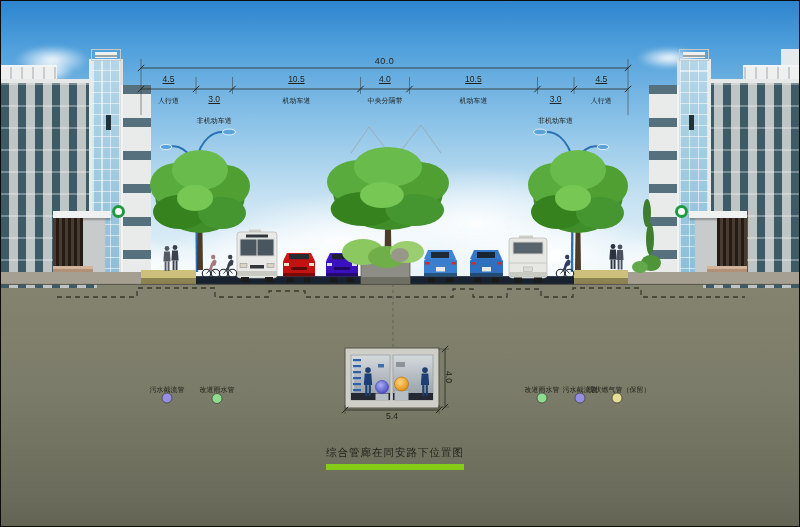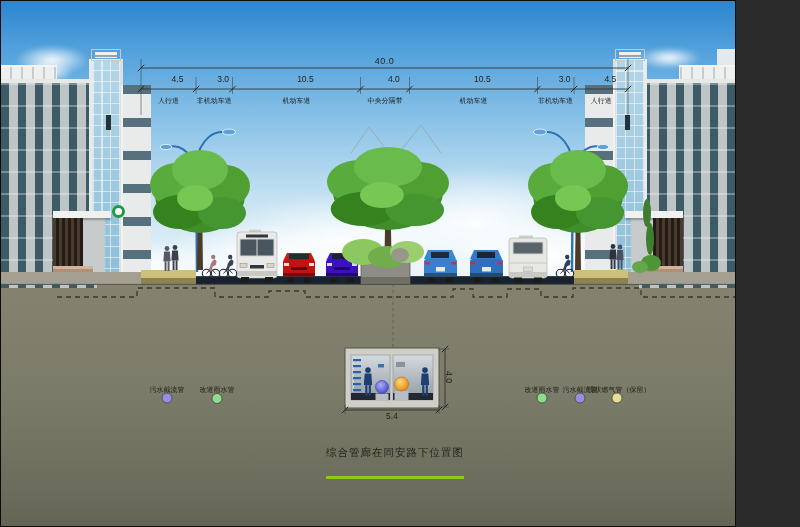--- a/index.html
+++ b/index.html
@@ -1,16 +1,16 @@
 <!DOCTYPE html>
 <html><head>
 <meta charset="utf-8">
 <style>
   html,body{margin:0;padding:0;background:#2a2a2a;}
-  .scene{position:relative;width:736px;height:527px;overflow:hidden;border:1.5px solid #0c0c0c;
+  .scene{position:relative;width:800px;height:527px;overflow:hidden;border:1.5px solid #0c0c0c;
          box-sizing:border-box;font-family:"Liberation Sans",sans-serif;background:#7d7d6d;}
   
   .sky{position:absolute;left:0;top:0;width:800px;height:283px;
        background:linear-gradient(180deg,#2d85ce 0%,#4f9fdb 16%,#8ec4e8 44%,#c6e2f2 70%,#ecf6fb 100%);}
   .cloud{position:absolute;border-radius:50%;
          background:radial-gradient(closest-side,rgba(255,255,255,.96),rgba(255,255,255,0));filter:blur(2px);}
   .c1{left:14px;top:44px;width:74px;height:30px;}
   .c2{left:20px;top:60px;width:52px;height:22px;}
   .c3{left:636px;top:46px;width:64px;height:22px;}
   .b1{left:205px;top:192px;width:270px;height:95px;}
@@ -50,29 +50,29 @@
   .b-steps{left:6px;top:60px;width:40px;height:11px;
            background:repeating-linear-gradient(180deg,#d2b49c 0 3px,#b29076 3px 6px);}
   .b-logo{left:111px;top:156px;width:13px;height:13px;border-radius:50%;background:#fff;
           border:3px solid #1f9a3f;box-sizing:border-box;}
   .b-sign{left:105px;top:66px;width:5px;height:15px;background:#24323a;}
   
   .overlay{position:absolute;left:0;top:0;width:800px;height:527px;}
   
   .txt{position:absolute;color:#24241c;white-space:nowrap;}
   .dim-total{left:140px;top:55px;width:487px;text-align:center;font-size:9px;letter-spacing:.5px;}
-  .dim-row{left:149px;top:73px;width:487px;display:flex;font-size:8.5px;}
+  .dim-row{left:140px;top:73px;width:487px;display:flex;font-size:8.5px;text-decoration:underline;}
   .lane-row{left:140px;top:95px;width:487px;display:flex;font-size:7px;color:#1e1e18;}
   .dim-row span,.lane-row span{display:block;text-align:center;white-space:nowrap;overflow:visible;}
-  .wA{flex:0 0 11.29%;} .wB{flex:0 0 7.49%;} .wC{flex:0 0 26.28%;} .wD{flex:0 0 10.06%;}
+  .wA{flex:0 0 11.29%;} .wB{flex:0 0 7.49%;margin-top:20px;} .wC{flex:0 0 26.28%;} .wD{flex:0 0 10.06%;}
   .tunnel-w{left:344px;top:410px;width:94px;text-align:center;font-size:8.5px;}
   .tunnel-h{left:438px;top:371px;width:20px;text-align:center;font-size:8.5px;transform:rotate(90deg);}
   .lg{position:absolute;transform:translateX(-50%);font-size:7px;color:#20201a;white-space:nowrap;}
   .title{left:394px;top:445px;transform:translateX(-50%);font-size:10.5px;letter-spacing:1px;
-         color:#23231b;border-bottom:3px solid #84cc16;padding-bottom:16px;position:absolute;white-space:nowrap;}
+         color:#23231b;border-bottom:6px solid #84cc16;padding-bottom:4px;position:absolute;white-space:nowrap;}
 </style>
 </head>
 <body>
 
 <div class="scene">
 
   <div class="sky"></div>
   <div class="cloud c1"></div>
   <div class="cloud c2"></div>
   <div class="cloud c3"></div>

